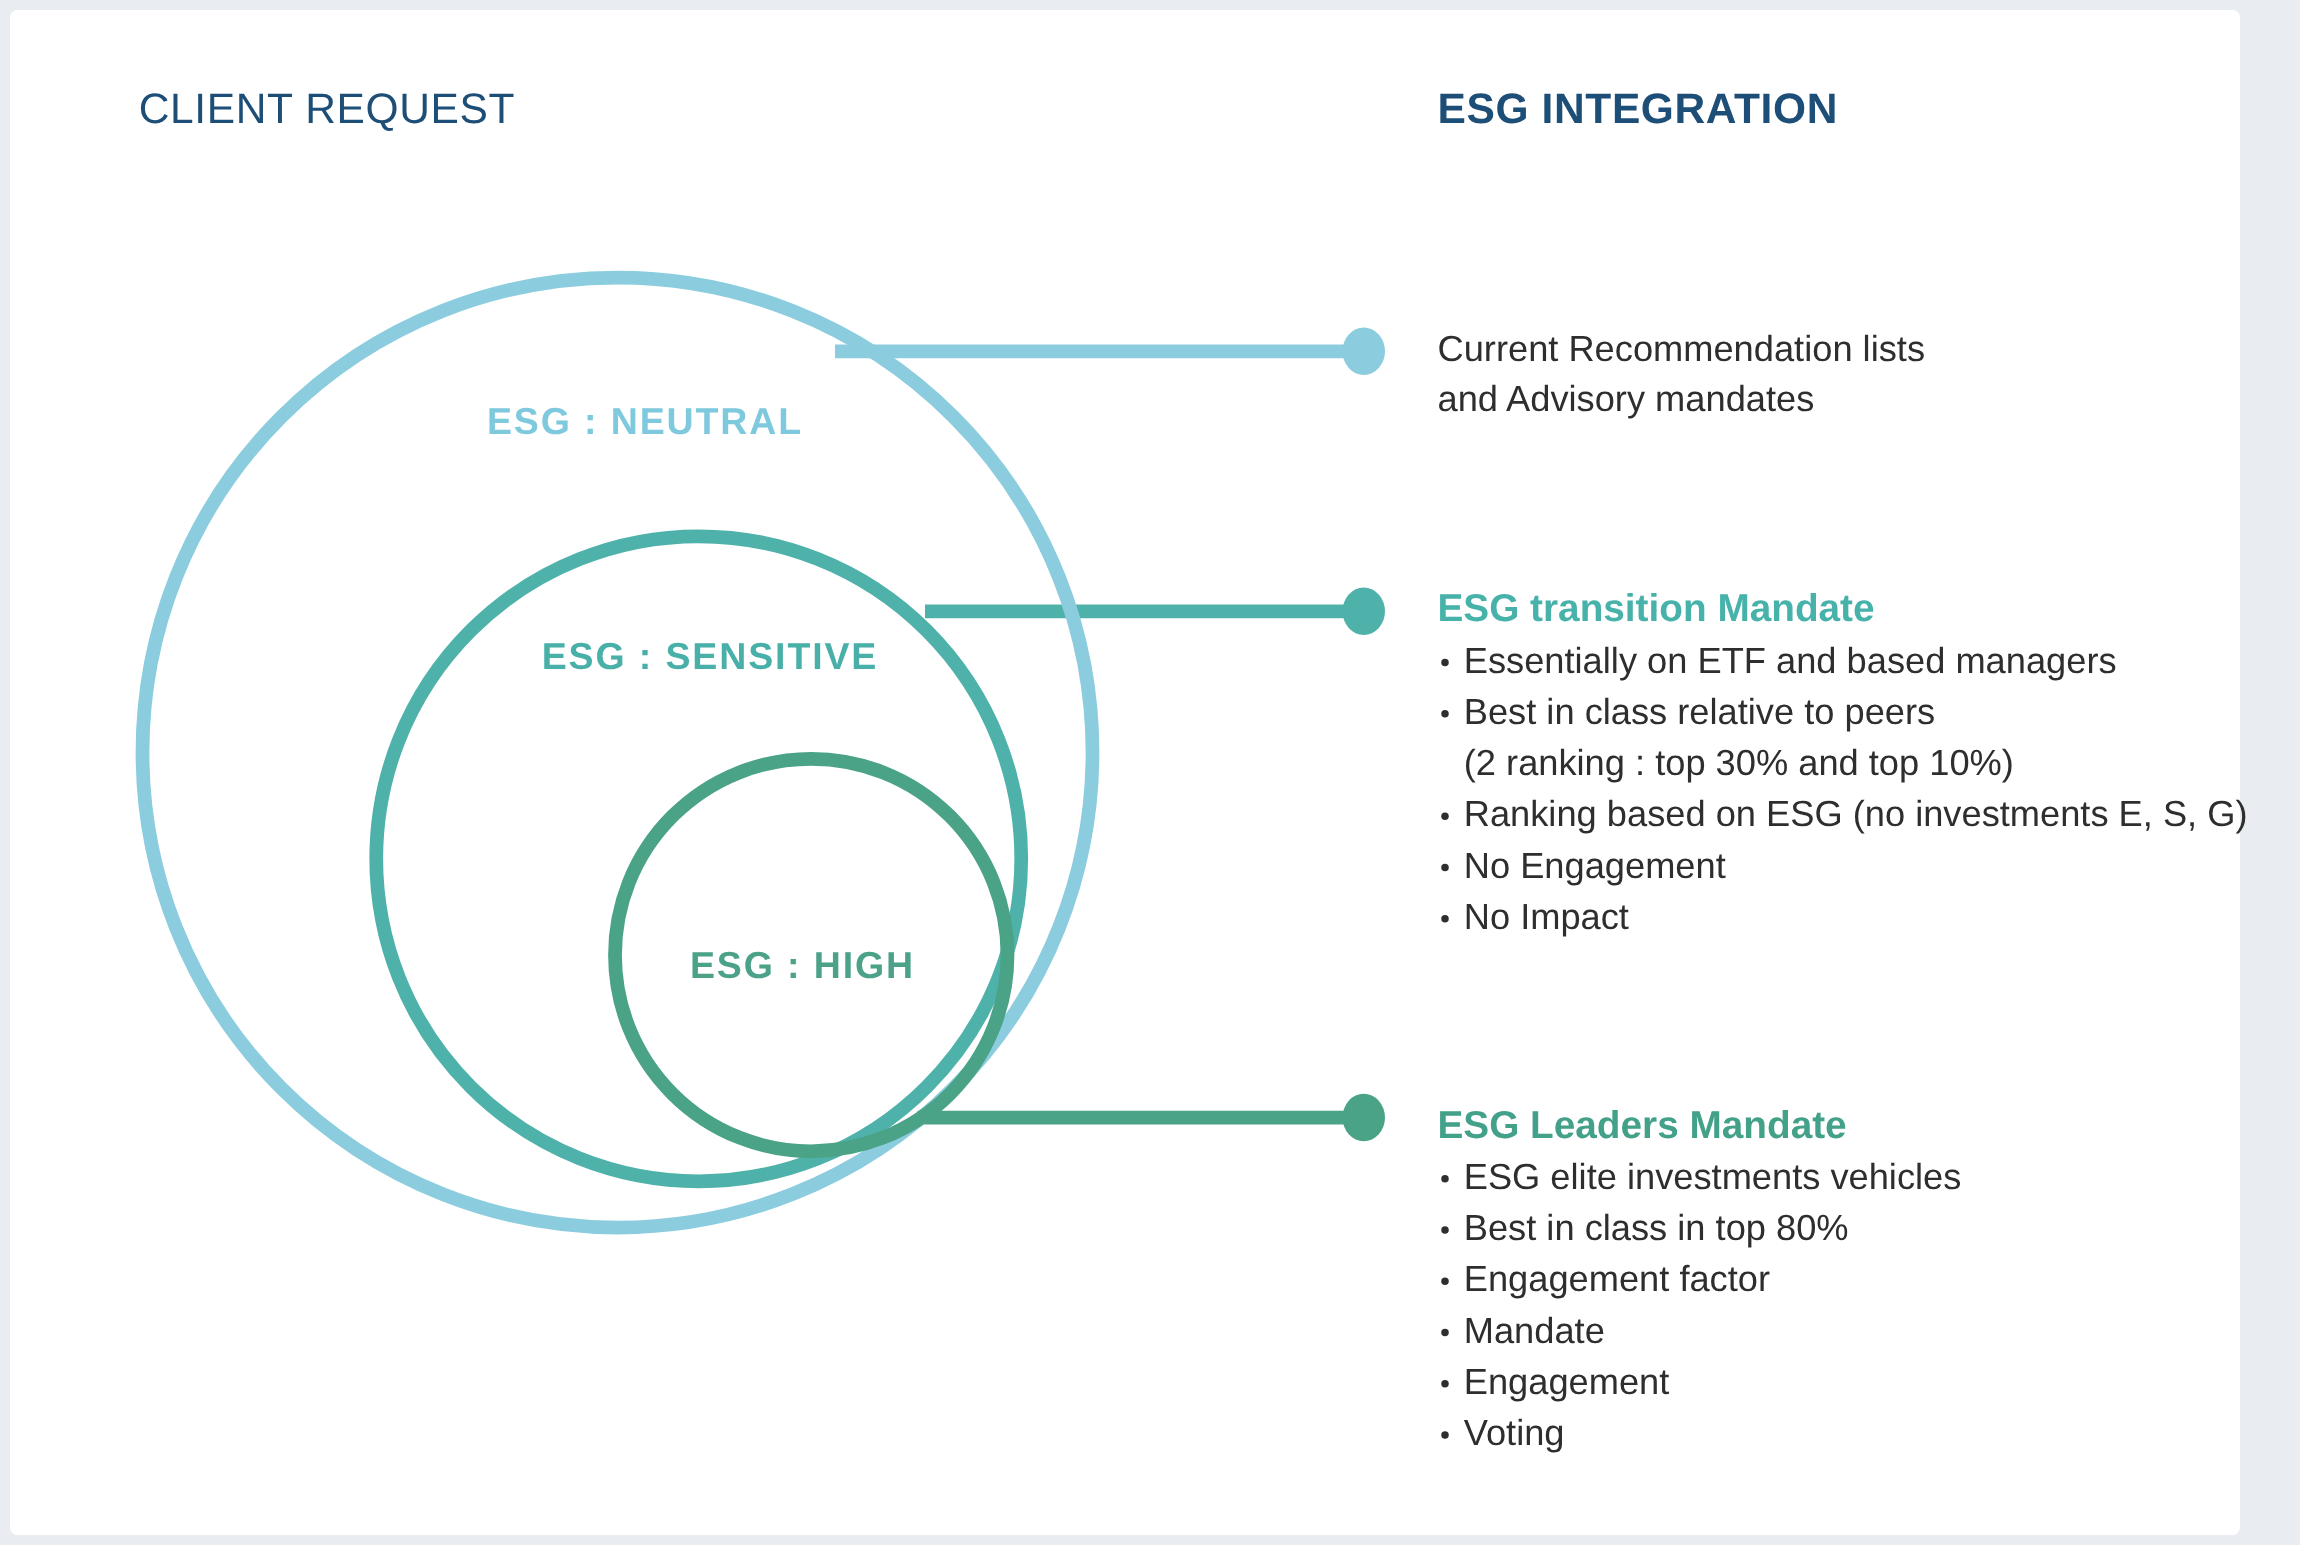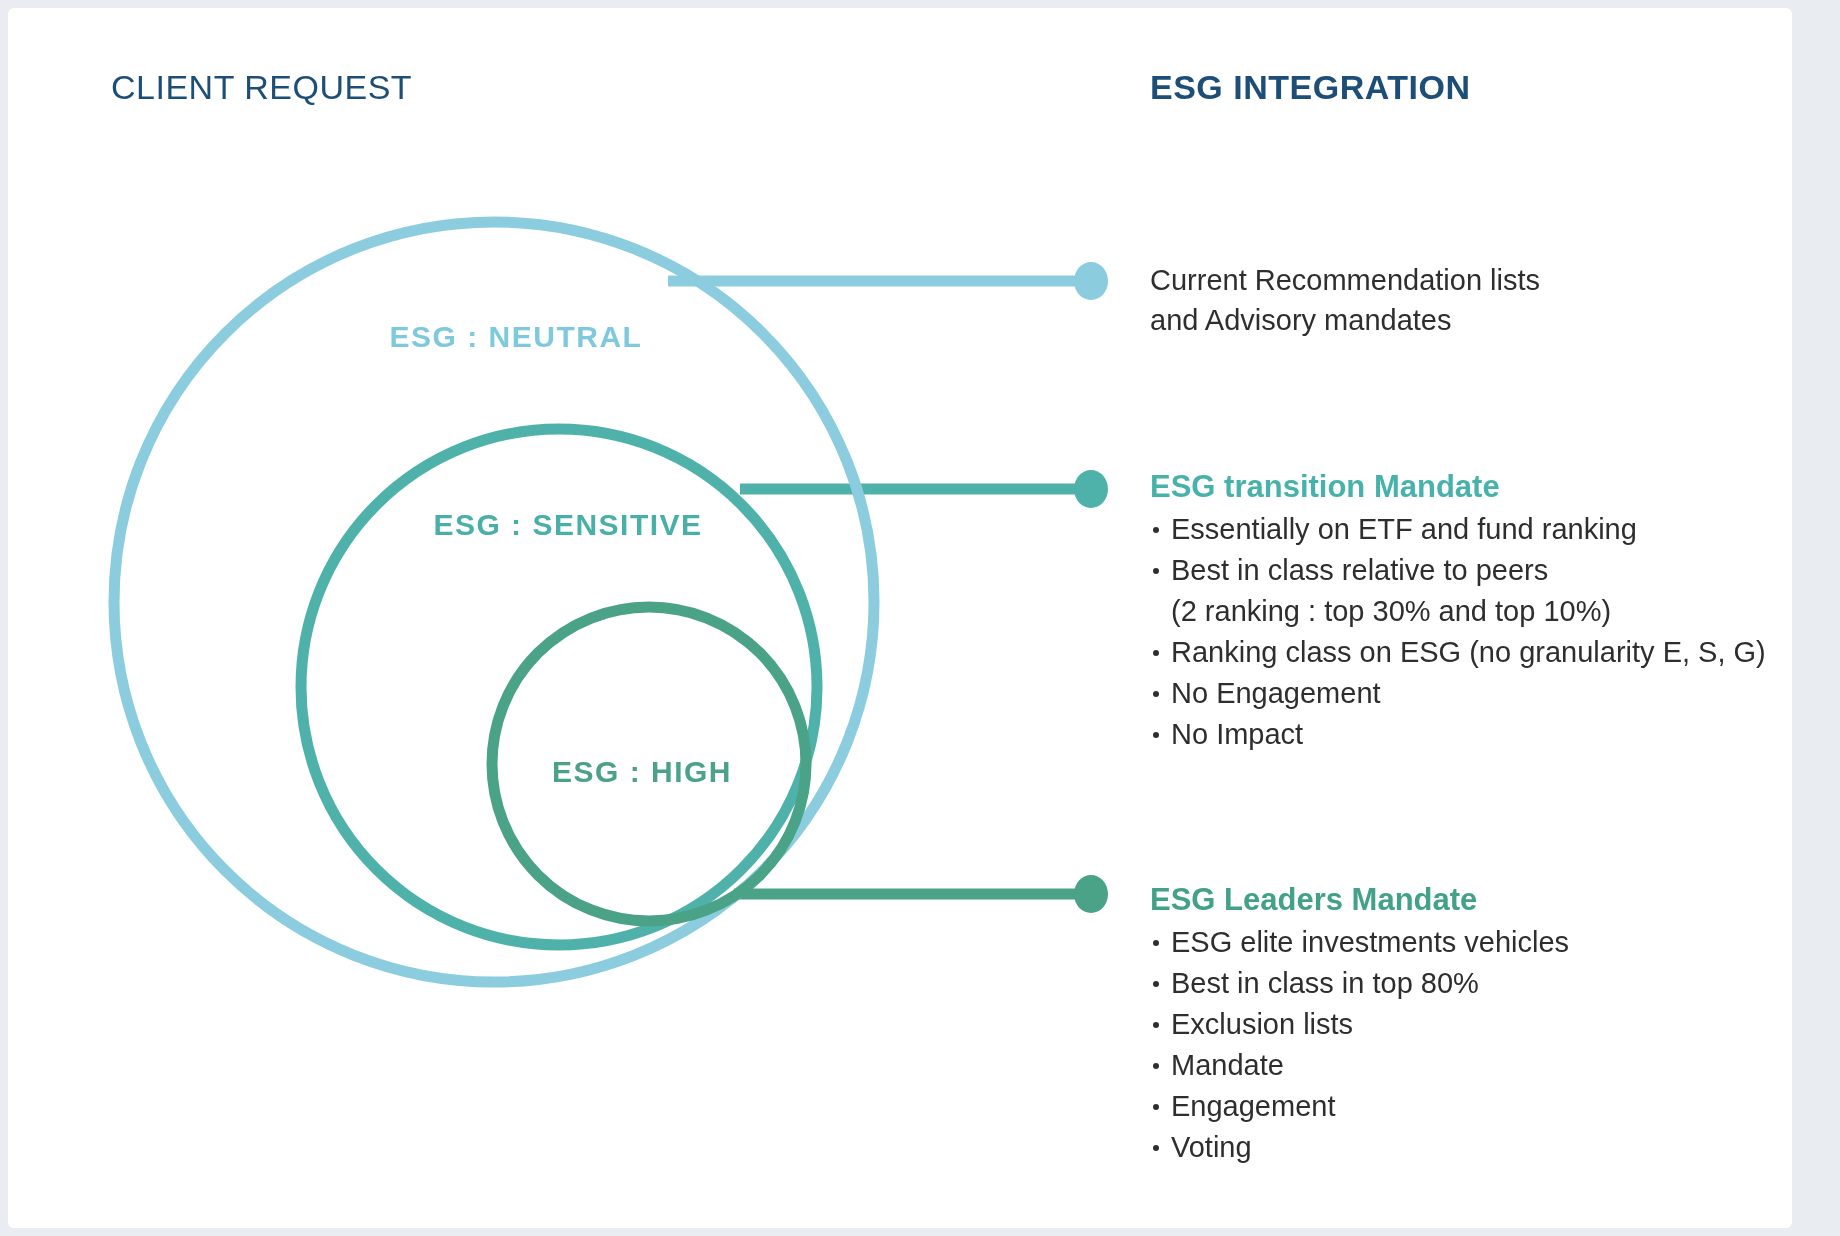--- a/index.html
+++ b/index.html
@@ -120,30 +120,30 @@
     <div id="callout-neutral" class="callout">
       <div class="callout-line">Current Recommendation lists</div>
       <div class="callout-line">and Advisory mandates</div>
     </div>
 
     <div id="callout-transition" class="callout">
       <div class="callout-heading heading-teal">ESG transition Mandate</div>
       <ul class="bullets">
         <li>
           <span class="bullet-dot"></span>
-          <span class="bullet-text">Essentially on ETF and fund ranking</span>
+          <span class="bullet-text">Essentially on ETF and based managers</span>
         </li>
         <li>
           <span class="bullet-dot"></span>
           <span class="bullet-text">Best in class relative to peers
 (2 ranking : top 30% and top 10%)</span>
         </li>
         <li>
           <span class="bullet-dot"></span>
-          <span class="bullet-text">Ranking class on ESG (no granularity E, S, G)</span>
+          <span class="bullet-text">Ranking based on ESG (no investments E, S, G)</span>
         </li>
         <li>
           <span class="bullet-dot"></span>
           <span class="bullet-text">No Engagement</span>
         </li>
         <li>
           <span class="bullet-dot"></span>
           <span class="bullet-text">No Impact</span>
         </li>
       </ul>
@@ -155,21 +155,21 @@
         <li>
           <span class="bullet-dot"></span>
           <span class="bullet-text">ESG elite investments vehicles</span>
         </li>
         <li>
           <span class="bullet-dot"></span>
           <span class="bullet-text">Best in class in top 80%</span>
         </li>
         <li>
           <span class="bullet-dot"></span>
-          <span class="bullet-text">Exclusion lists</span>
+          <span class="bullet-text">Engagement factor</span>
         </li>
         <li>
           <span class="bullet-dot"></span>
           <span class="bullet-text">Mandate</span>
         </li>
         <li>
           <span class="bullet-dot"></span>
           <span class="bullet-text">Engagement</span>
         </li>
         <li>

